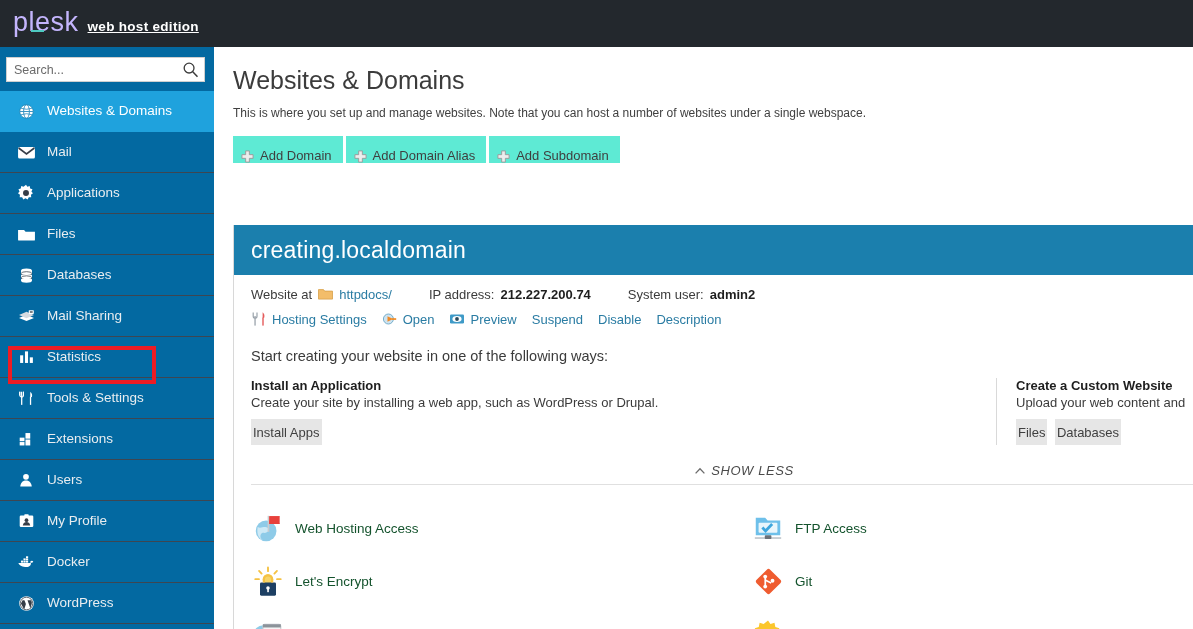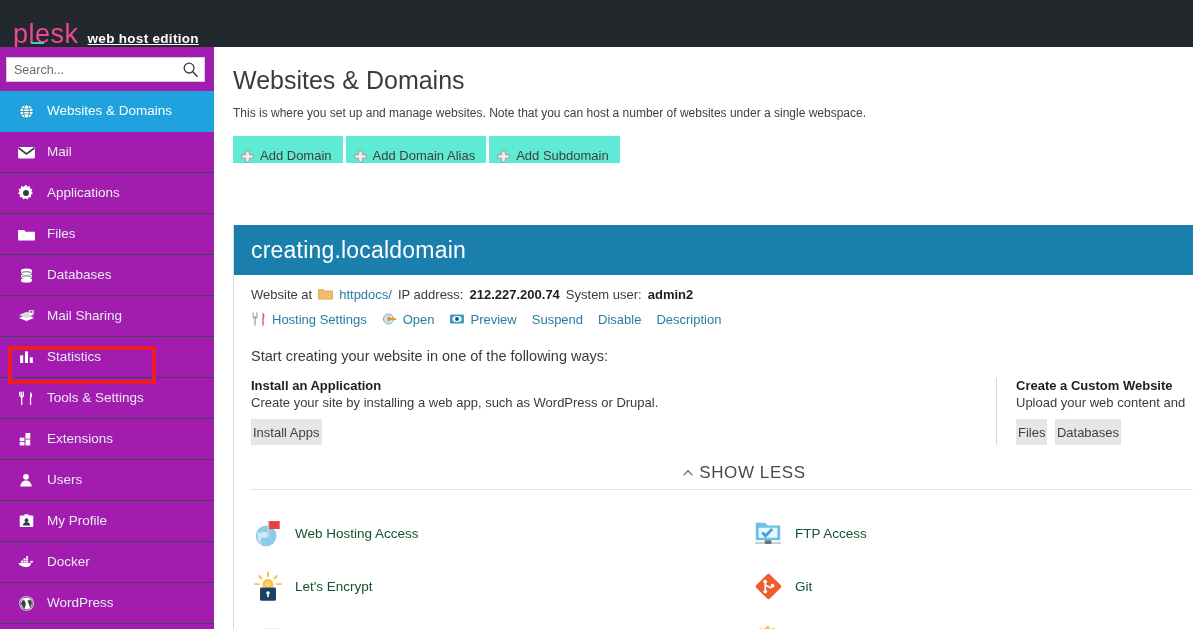--- a/index.html
+++ b/index.html
@@ -23,25 +23,24 @@
     width: 1193px; height: 47px;
     background: #23282d;
   }
   .logo {
     position: absolute; left: 13px; top: 6px;
     display: flex; align-items: baseline;
   }
   .logo-mark {
     position: relative;
     font-size: 27px;
-    color: #ec4899;
+    color: #c4b5fd;
     letter-spacing: .5px;
     font-weight: 300;
     line-height: 32px;
-    margin-top: 12px;
   }
   .logo-underline {
     position: absolute;
     left: 18px; bottom: 6px;
     width: 13px; height: 2px;
     background: #4ec9c1;
   }
   .logo-edition {
     margin-left: 9px;
     font-size: 13.5px;
@@ -49,21 +48,21 @@
     font-weight: bold;
     letter-spacing: .3px;
     line-height: 32px;
     text-decoration: underline;
   }
 
   
   .sidebar {
     position: absolute; left: 0; top: 47px;
     width: 214px; height: 582px;
-    background: #a21caf;
+    background: #0369a1;
   }
   .search-wrap {
     position: relative;
     margin: 10px 9px 9px 6px;
     height: 25px;
   }
   .search-input {
     width: 100%; height: 25px;
     border: 1px solid #cfcfcf;
     background: #ffffff;
@@ -169,21 +168,21 @@
   .card-body { background: #ffffff; padding: 0 0 0 17px; }
 
   .site-row {
     display: flex; align-items: center;
     font-size: 13px; color: #3b3b3b;
     padding-top: 12px;
     gap: 6px;
   }
   .site-row .folder-ico { width: 15px; height: 13px; }
   .lnk { color: #2a7ca3; text-decoration: none; cursor: pointer; }
-  .meta-gap { margin-left: 0; }
+  .meta-gap { margin-left: 31px; }
   .bold { font-weight: bold; color: #1e1e1e; }
 
   .actions-row {
     display: flex; align-items: center;
     gap: 6px;
     padding-top: 9px;
     font-size: 13px;
   }
   .act {
     display: inline-flex; align-items: center;
@@ -218,22 +217,22 @@
     margin-right: 3px;
   }
 
   .showless-row {
     display: flex; justify-content: center; align-items: center;
     margin-top: 18px;
     padding-bottom: 6px;
   }
   .showless {
     display: inline-flex; align-items: center;
-    font-size: 17px; letter-spacing: .6px;
-    color: #4a4a4a; cursor: pointer;
+    font-size: 13px; letter-spacing: .6px;
+    color: #4a4a4a; cursor: pointer; font-style: italic;
   }
   .chev-up { width: 10px; height: 8px; margin-right: 6px; }
   .divider { height: 1px; background: #e0e0e0; margin-right: 0; }
 
   .links-grid {
     display: flex;
     padding-top: 17px;
   }
   .links-col { width: 500px; }
   .links-col.second { width: 420px; }

